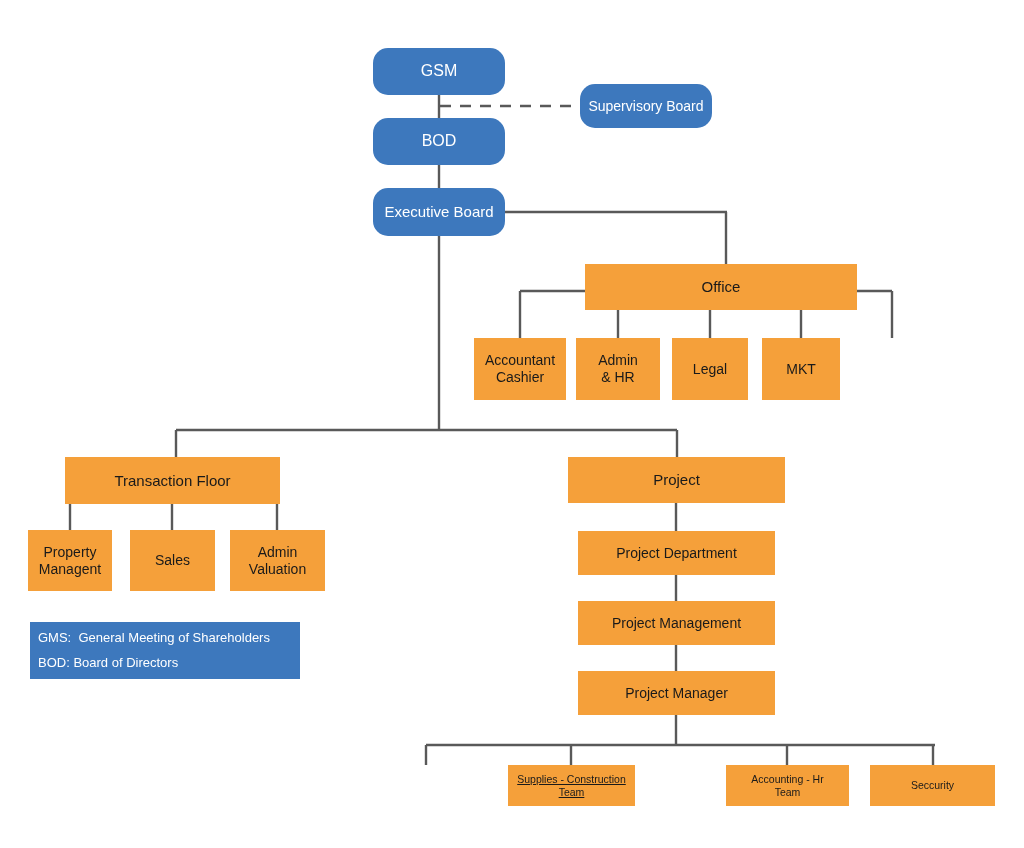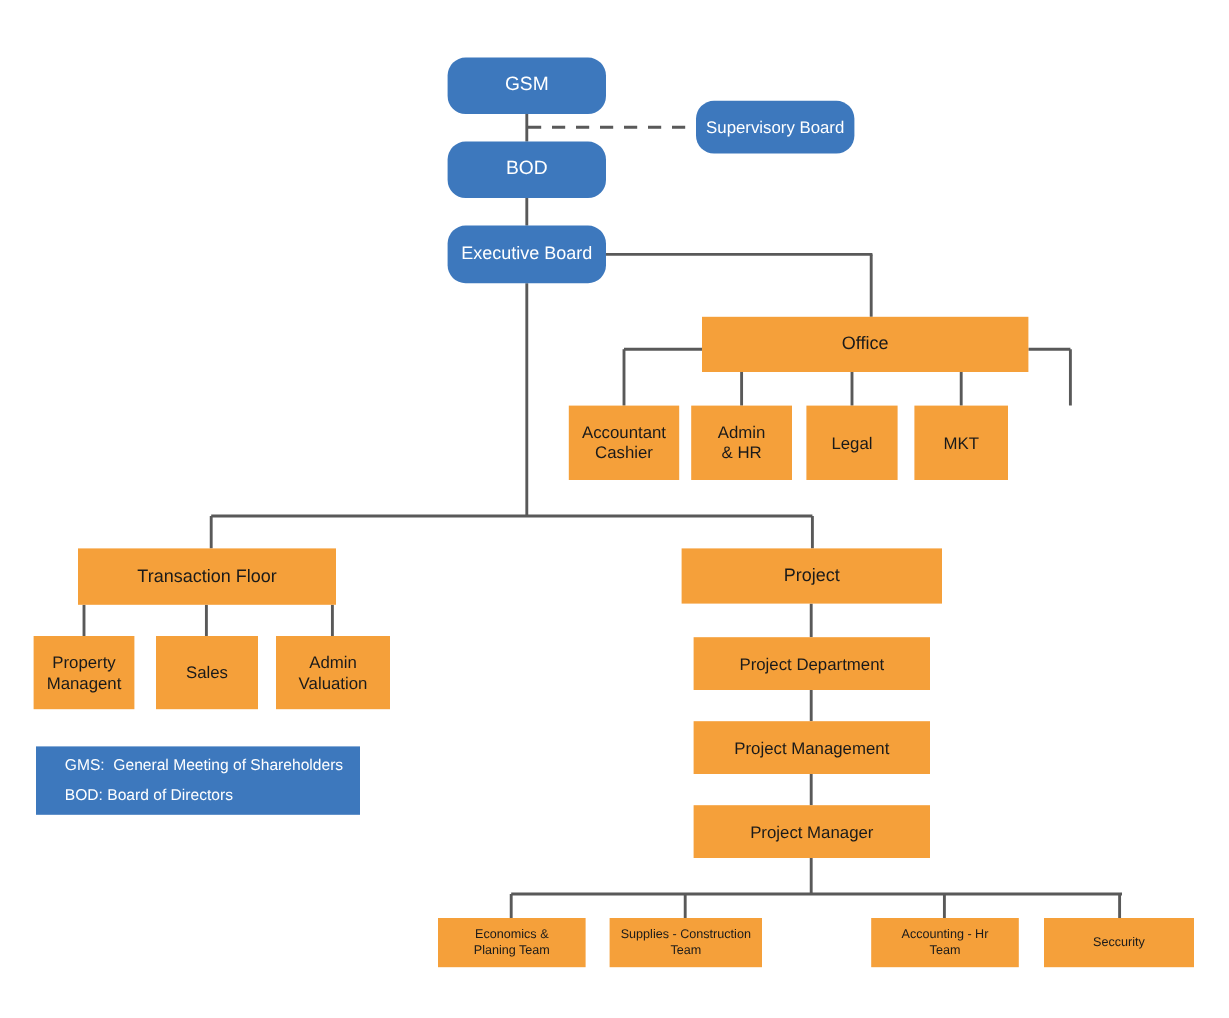--- a/index.html
+++ b/index.html
@@ -46,21 +46,21 @@
     color: #1a1a1a;
   }
   .legend {
     position: absolute;
     background: #3d78bd;
     color: #ffffff;
     box-sizing: border-box;
     display: flex;
     flex-direction: column;
     justify-content: center;
-    padding-left: 24px;
+    padding-left: 8px;
     z-index: 2;
   }
   .legend .legend-line {
     font-size: 13px;
     line-height: 1.85;
     white-space: pre;
   }
   .fs16 { font-size: 16px; }
   .fs15 { font-size: 15px; }
   .fs14 { font-size: 14px; }
@@ -150,24 +150,22 @@
   </div>
 
   <div class="node orange fs15" style="left:568px; top:457px; width:217px; height:46px;">Project</div>
 
   <div class="node orange fs14" style="left:578px; top:531px; width:197px; height:44px;">Project Department</div>
 
   <div class="node orange fs14" style="left:578px; top:601px; width:197px; height:44px;">Project Management</div>
 
   <div class="node orange fs14" style="left:578px; top:671px; width:197px; height:44px;">Project Manager</div>
 
-  <div class="node orange fs10" style="left:365px; top:765px; width:123px; height:41px;">Economics &amp;
-Planing Team</div>
 
-  <div class="node orange fs10" style="left:508px; top:765px; width:127px; height:41px;">Supplies - Construction
+  <div class="node orange fs10" style="left:508px; top:765px; width:127px; height:41px;text-decoration:underline;">Supplies - Construction
 Team</div>
 
   <div class="node orange fs10" style="left:726px; top:765px; width:123px; height:41px;">Accounting - Hr
 Team</div>
 
   <div class="node orange fs10" style="left:870px; top:765px; width:125px; height:41px;">Seccurity</div>
 
 </div>
 
 </body></html>

